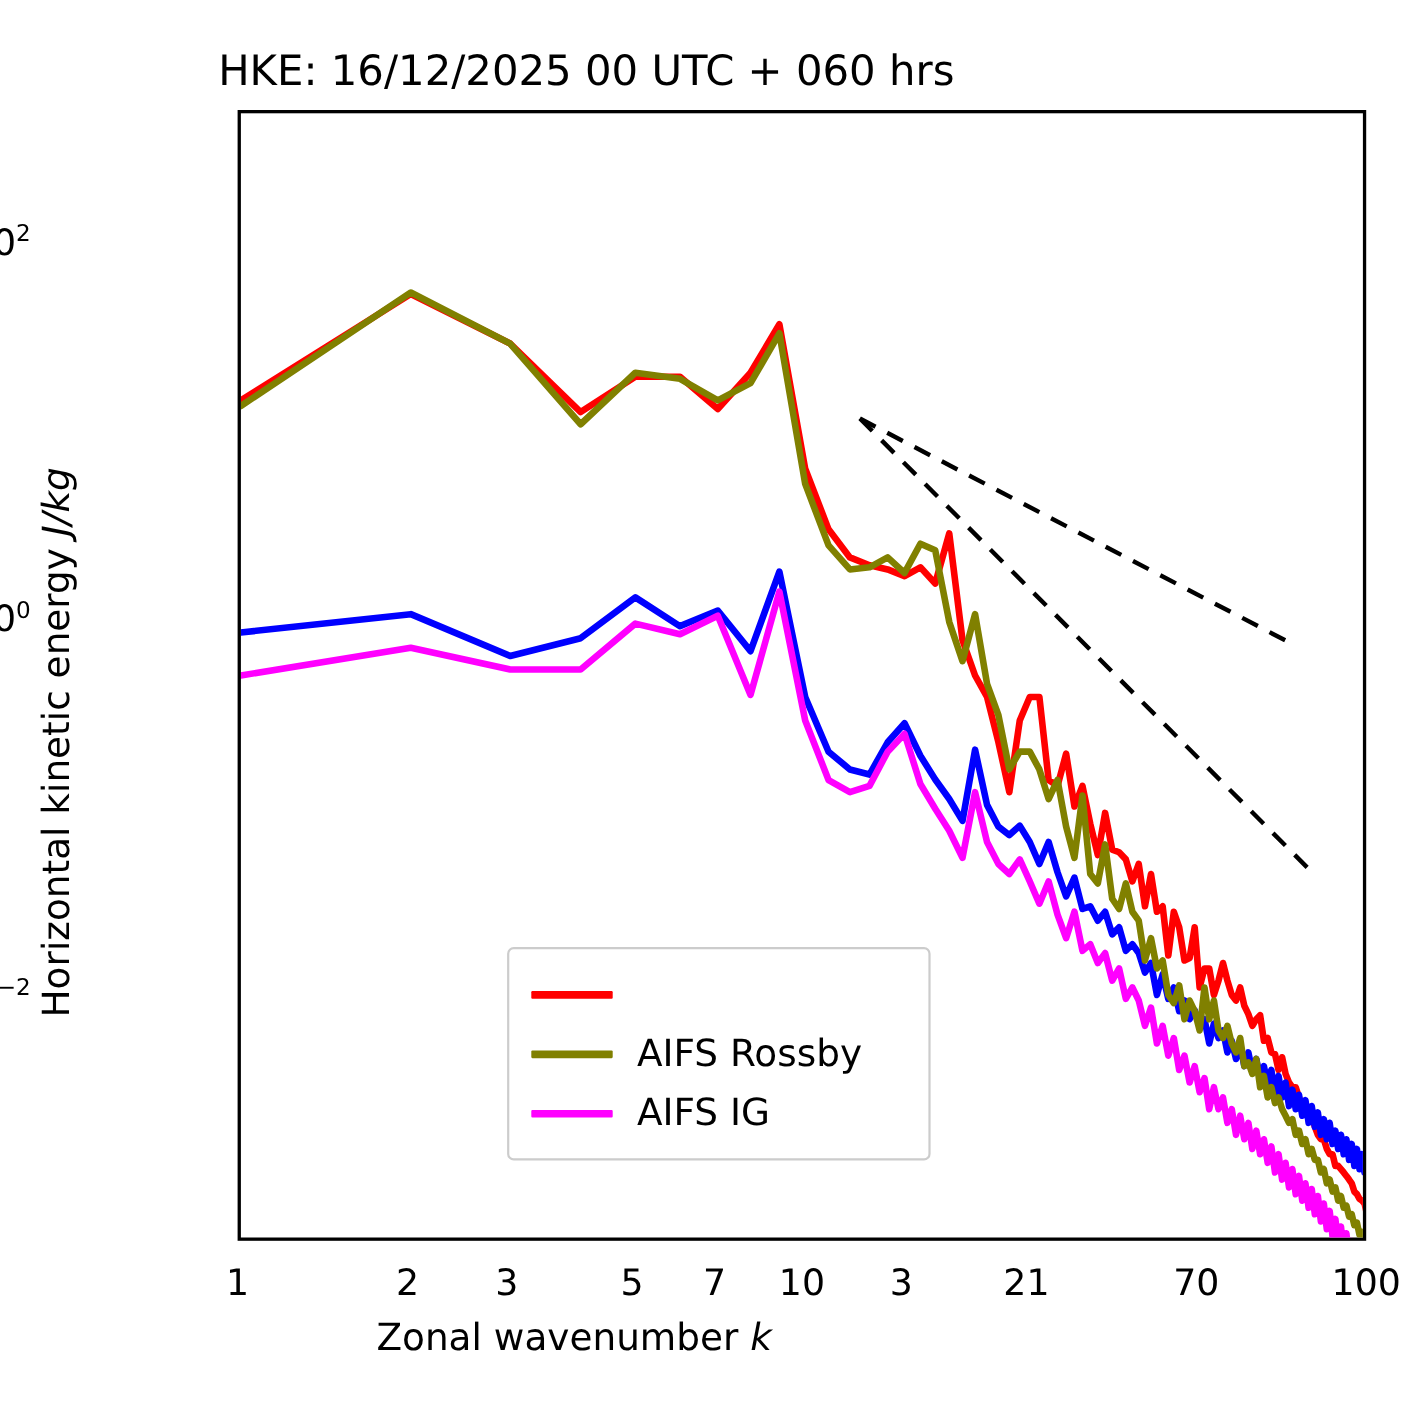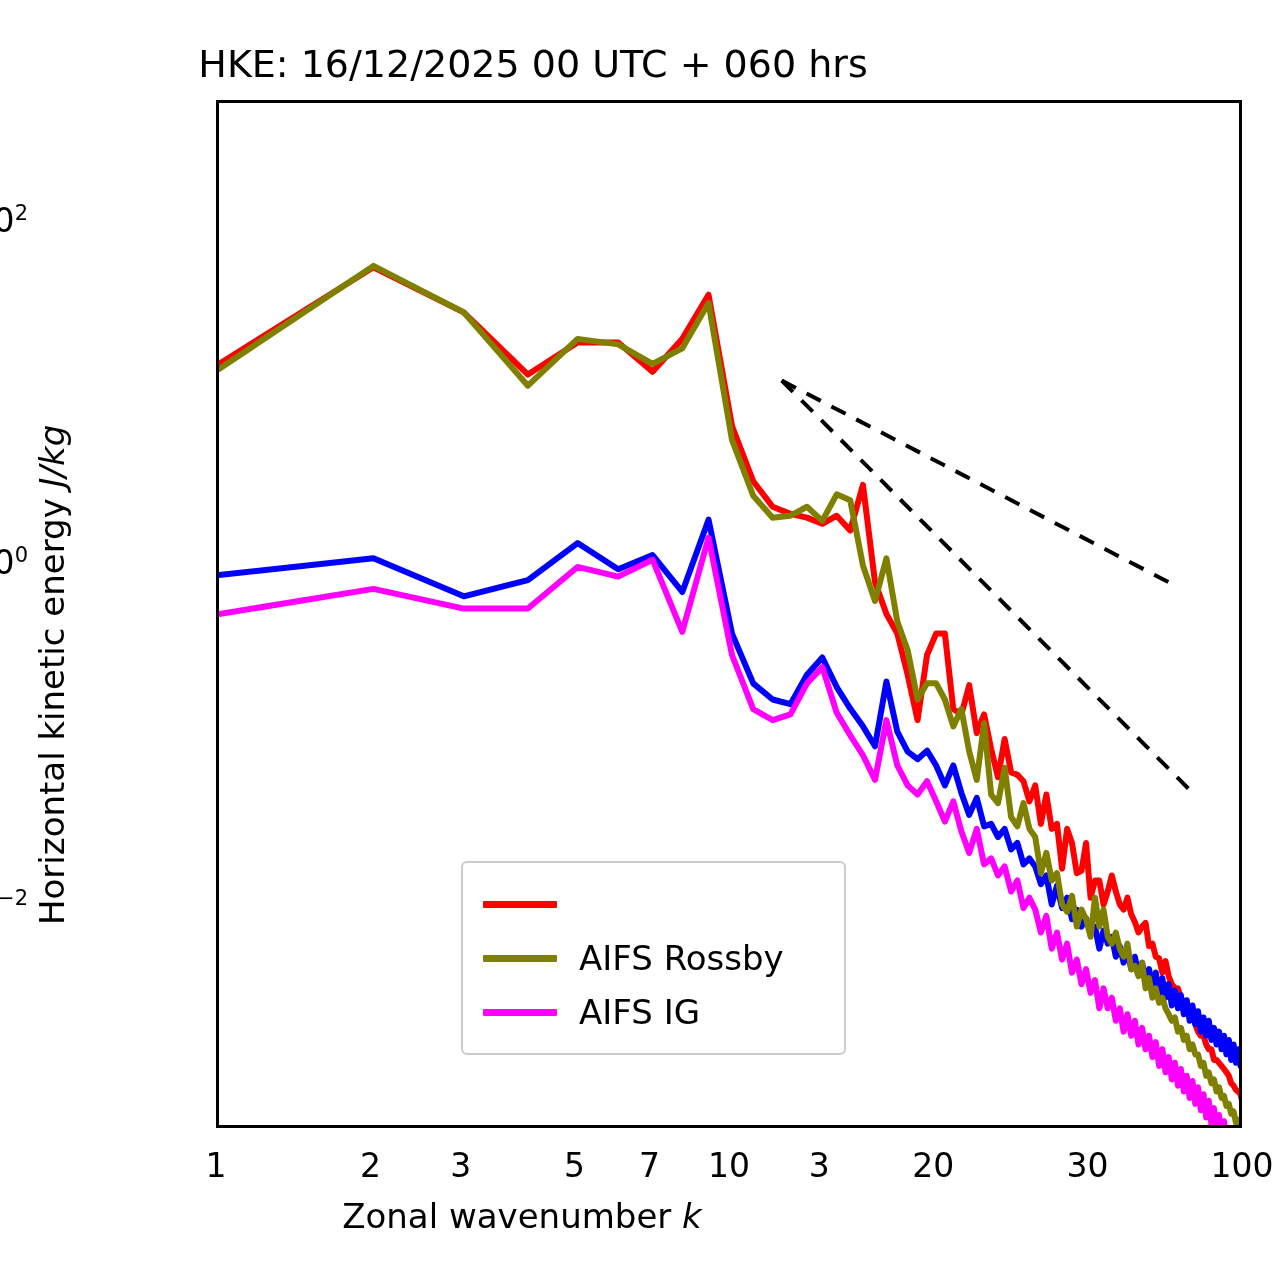--- a/index.html
+++ b/index.html
@@ -153,21 +153,21 @@
   </div>
 
   <div id="tick-labels-layer">
       <div class="xtick-label" style="left: 216px;">1</div>
       <div class="xtick-label" style="left: 370.428px;">2</div>
       <div class="xtick-label" style="left: 460.763px;">3</div>
       <div class="xtick-label" style="left: 574.572px;">5</div>
       <div class="xtick-label" style="left: 649.535px;">7</div>
       <div class="xtick-label" style="left: 729px;">10</div>
       <div class="xtick-label" style="left: 819.335px;">3</div>
-      <div class="xtick-label" style="left: 933.143px;">20</div>
-      <div class="xtick-label" style="left: 1087.57px;">30</div>
+      <div class="xtick-label" style="left: 933.143px;">21</div>
+      <div class="xtick-label" style="left: 1087.57px;">70</div>
       <div class="xtick-label" style="left: 1242px;">100</div>
       <div class="ytick-label" style="top: 219.757px;"><span>10</span><sup>2</sup></div>
       <div class="ytick-label" style="top: 562.424px;"><span>10</span><sup>0</sup></div>
       <div class="ytick-label" style="top: 905.09px;"><sup>−2</sup></div>
     </div>
   <div id="xlabel"><span>Zonal wavenumber </span><i>k</i></div>
 </div>
 
 </body></html>

